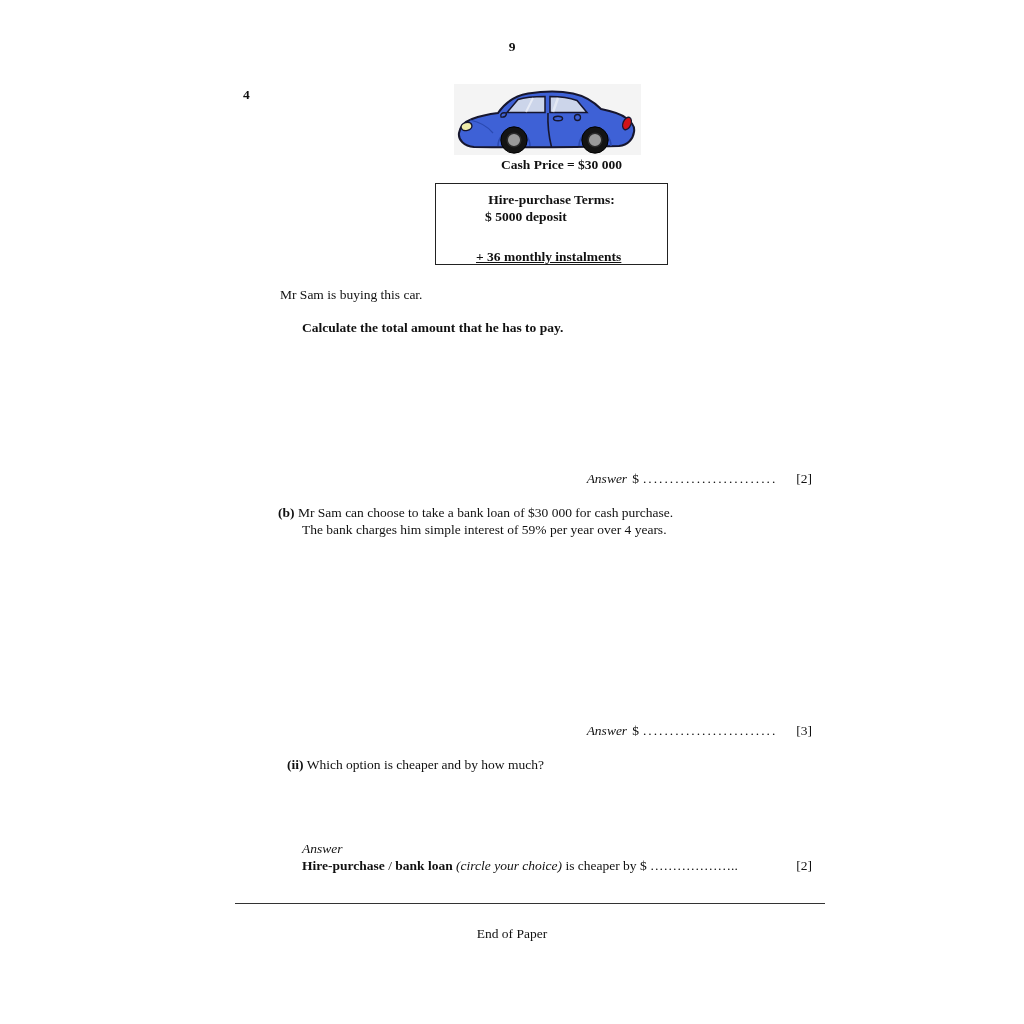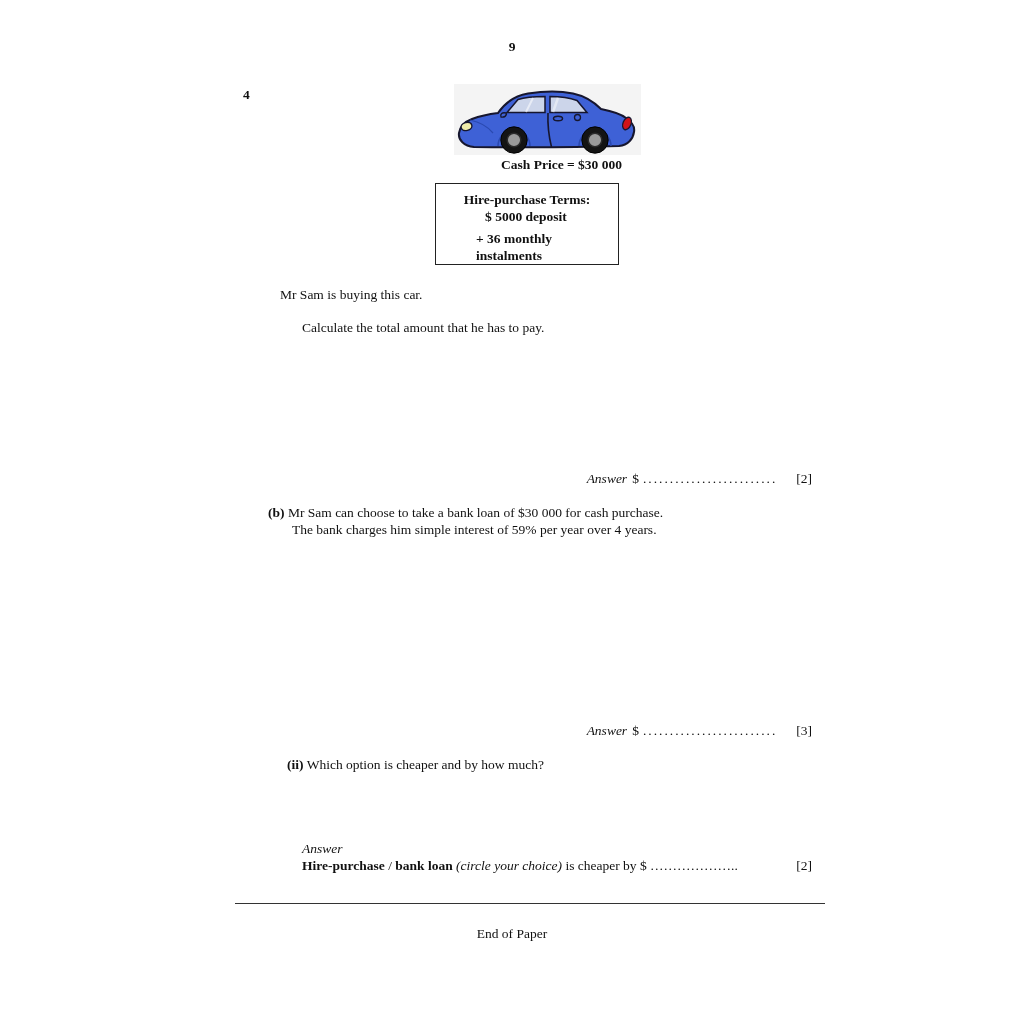--- a/index.html
+++ b/index.html
@@ -23,33 +23,33 @@
   .page-number { top: 38px; font-weight: bold; }
   .question-number { left: 243px; top: 86px; font-weight: bold; }
 
   
   .figure { left: 454px; top: 84px; width: 187px; height: 71px; background: #f4f4f4; }
   .figure svg { display: block; }
   .caption { left: 468px; top: 156px; width: 187px; text-align: center; font-weight: bold; }
 
   
   .terms-box {
-    left: 435px; top: 183px; width: 184px; height: 82px;
+    left: 435px; top: 183px; width: 233px; height: 82px;
     border: 1.5px solid #222222; box-sizing: border-box;
     font-weight: bold;
   }
   .terms-title { margin-top: 7px; text-align: center; }
   .terms-line1 { padding-left: 49px; }
-  .terms-line2 { margin-top: 5px; padding-left: 40px; }
+  .terms-line2 { margin-top: 23px; padding-left: 40px; text-decoration: underline; }
 
   
   .intro  { left: 280px; top: 286px; }
   .part-a { left: 279px; top: 319px; }
-  .part-a .cont { padding-left: 23px; }
-  .part-b { left: 268px; top: 504px; }
+  .part-a .cont { padding-left: 23px; font-weight: bold; }
+  .part-b { left: 278px; top: 504px; }
   .part-b .cont { padding-left: 24px; }
   .part-i { left: 289px; top: 555px; }
   .part-ii { left: 287px; top: 756px; }
 
   
   .answer-row { right: 212px; white-space: nowrap; }
   .answer-a { top: 470px; }
   .answer-i { top: 722px; }
   .currency { margin-left: 5px; }
   .dots { letter-spacing: 2px; margin-left: 4px; }

